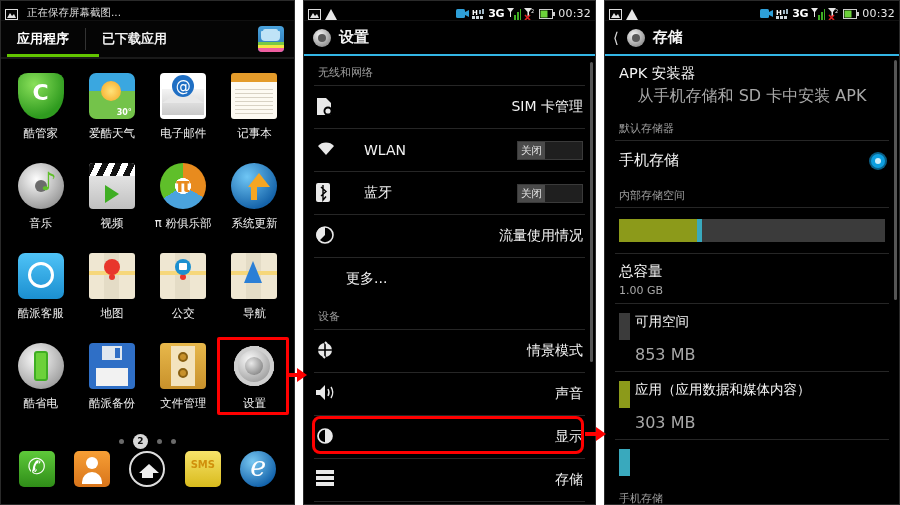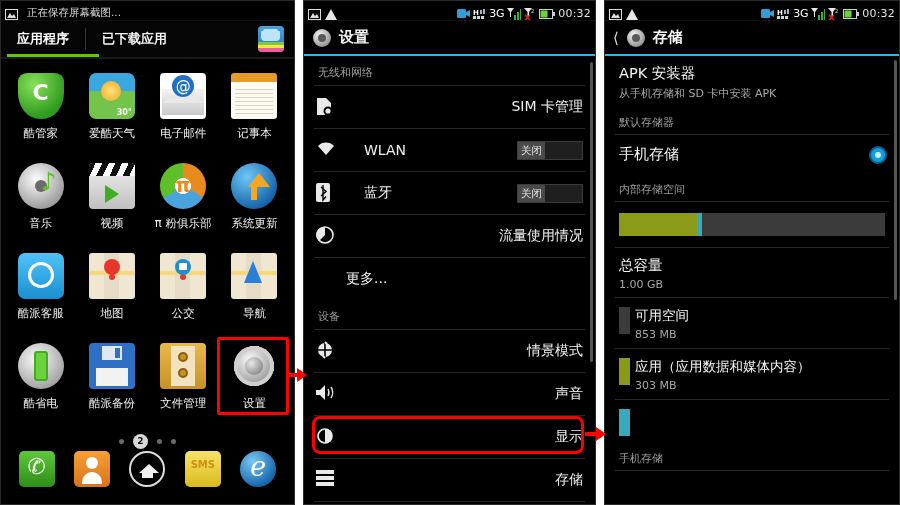--- a/index.html
+++ b/index.html
@@ -25,21 +25,21 @@
   .statusbar {
     position: relative; height: 20px; width: 100%;
     background: #000; display: flex; align-items: flex-end;
     padding: 0 4px; gap: 3px;
     border-bottom: 1px solid #101010;
   }
   .sb-left { display: flex; align-items: center; gap: 4px; }
   .sb-right { margin-left: auto; display: flex; align-items: center; gap: 3px; }
   .sb-ico { display: inline-block; vertical-align: middle; }
   .sb-text { color: #e8e8e8; font-size: 11px; letter-spacing: .2px; }
-  .sb-3g { color: #fff; font-size: 11px; font-weight: normal; letter-spacing: -.3px; }
+  .sb-3g { color: #fff; font-size: 11px; font-weight: bold; letter-spacing: -.3px; }
   .sb-note { color: #dcdcdc; font-size: 10.5px; margin-left: 6px; white-space: nowrap; }
 
   
   .tabbar { position: relative; height: 36px; display: flex; align-items: center;
             background: #050505; }
   .tab { flex: 0 0 auto; color: #f2f2f2; font-size: 13px; font-weight: bold;
          padding: 0 16px; height: 36px; line-height: 36px; }
   .tab.active { color: #ffffff; }
   .tab-sep { width: 1px; height: 22px; background: #333; }
   .tab-theme { margin-left: auto; margin-right: 10px; width: 26px; height: 26px;
@@ -200,35 +200,35 @@
   .row.indent .rl { margin-left: 30px; }
   .rowicon { width: 20px; height: 20px; position: relative; flex: 0 0 20px; color:#e9e9e9; }
   .toggle { margin-left:auto; width: 66px; height: 19px; background:#1f1f1f;
             border: 1px solid #3a3a3a; display:flex; align-items:center; }
   .toggle .knob { width: 27px; height: 17px; background:#4a4a4a; color:#e9e9e9;
             font-size:10.5px; text-align:center; line-height:17px; }
 
   
   .p3-block { padding: 8px 14px 6px 14px; }
   .p3-title { color:#f5f5f5; font-size:14.5px; }
-  .p3-sub { color:#a8a8a8; font-size:11px; margin-top:3px; }
+  .p3-sub { color:#a8a8a8; font-size:16px; margin-top:3px;text-align:center; }
   .p3-hd { color:#9d9d9d; font-size:11px; padding: 8px 14px 4px 14px; }
   .p3-row { display:flex; align-items:center; padding: 10px 14px; }
   .p3-row .lbl { color:#f5f5f5; font-size:15px; }
   .radio { margin-left:auto; width:14px;height:14px;border-radius:50%;
            background:#0d9fe0; box-shadow:0 0 0 2px #0a5f86; position:relative;}
   .radio:after{content:"";position:absolute;left:4px;top:4px;width:6px;height:6px;
            border-radius:50%;background:#cdeefb;}
   .bar { height: 23px; margin: 11px 14px 11px 14px; background:#3b3b3b; display:flex; }
   .bar .seg1 { background:#8c9a1a; }
   .bar .seg2 { background:#39a9bd; }
   .legend-row { display:flex; align-items:flex-start; padding: 7px 14px; gap: 5px; }
   .swatch { width: 11px; height: 27px; flex: 0 0 11px; margin-top:2px; }
   .legend-name { color:#f5f5f5; font-size:13.5px; }
-  .legend-val { color:#a8a8a8; font-size:11px; margin-top:3px; }
+  .legend-val { color:#a8a8a8; font-size:16px; margin-top:14px; }
   .tot-name { color:#f5f5f5; font-size:14.5px; }
   .tot-val { color:#a8a8a8; font-size:11px; margin-top:3px; }
 
   .scrollbar { position:absolute; right:2px; width:3px; background:#555; border-radius:2px; }
 
   
   .arrow { position:absolute; height: 4px; background:#f00; }
   .arrow:after { content:""; position:absolute; right:-9px; top:-5px; width:0;height:0;
                  border-left: 10px solid #f00; border-top: 7px solid transparent;
                  border-bottom: 7px solid transparent; }

